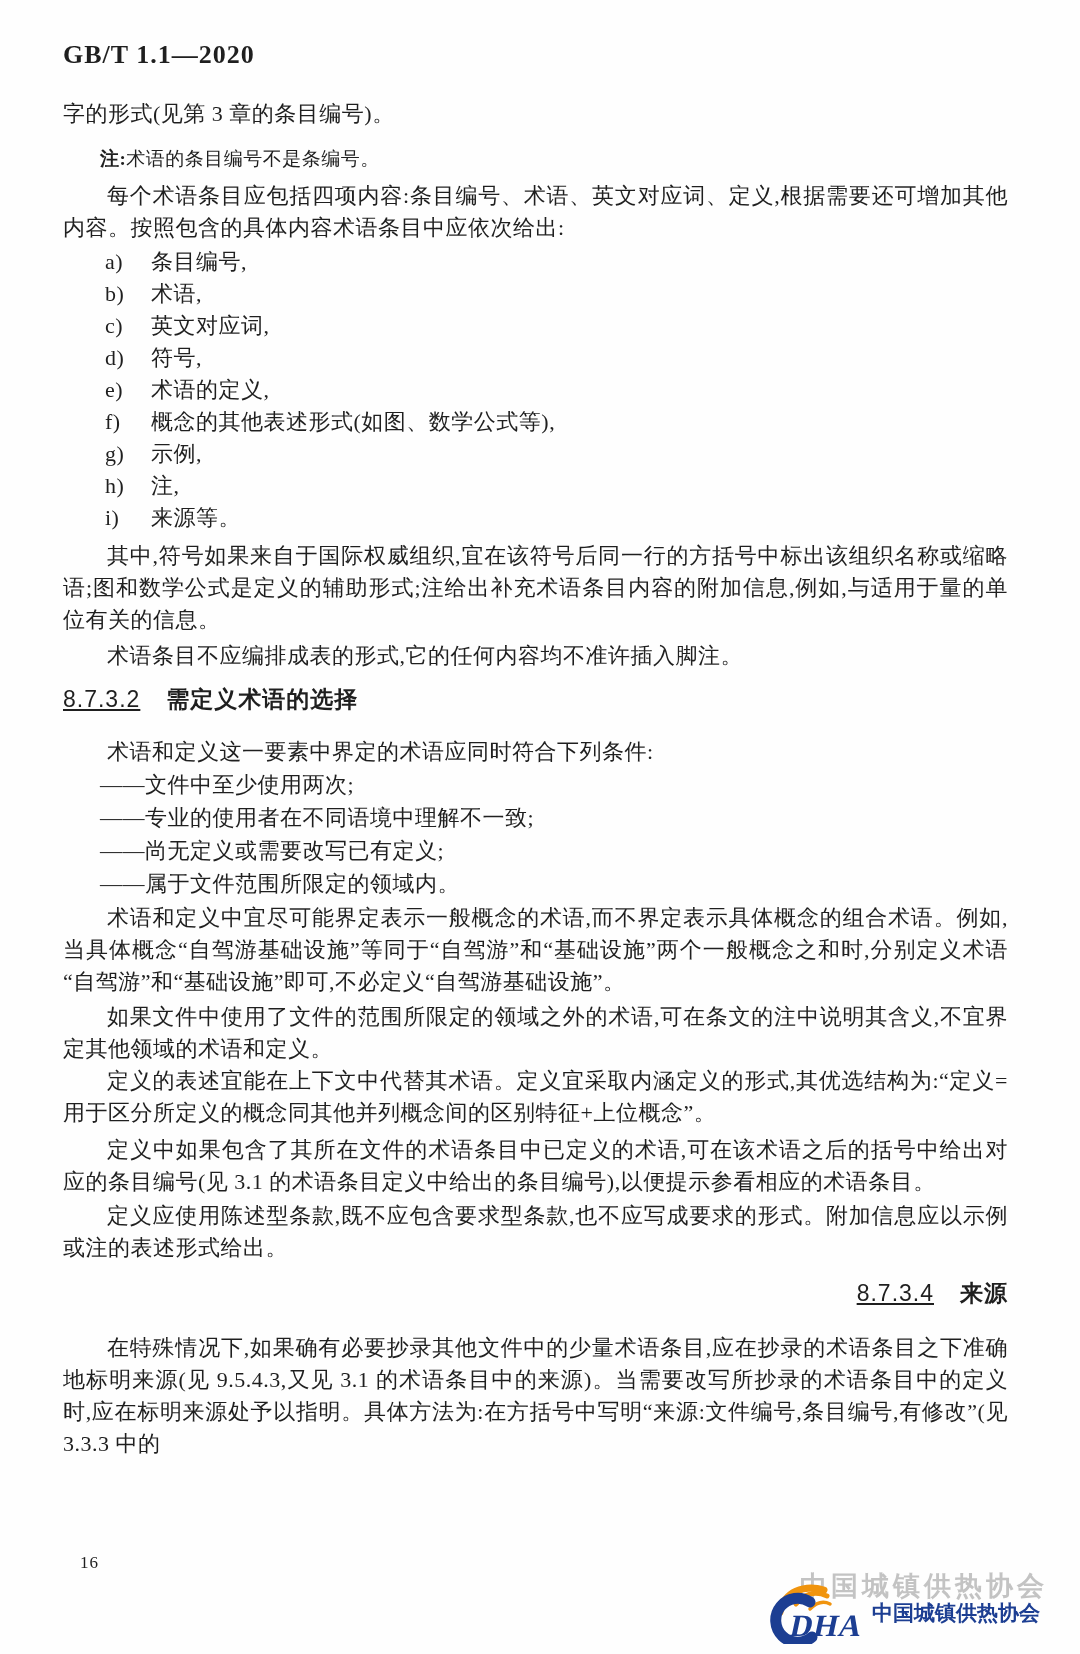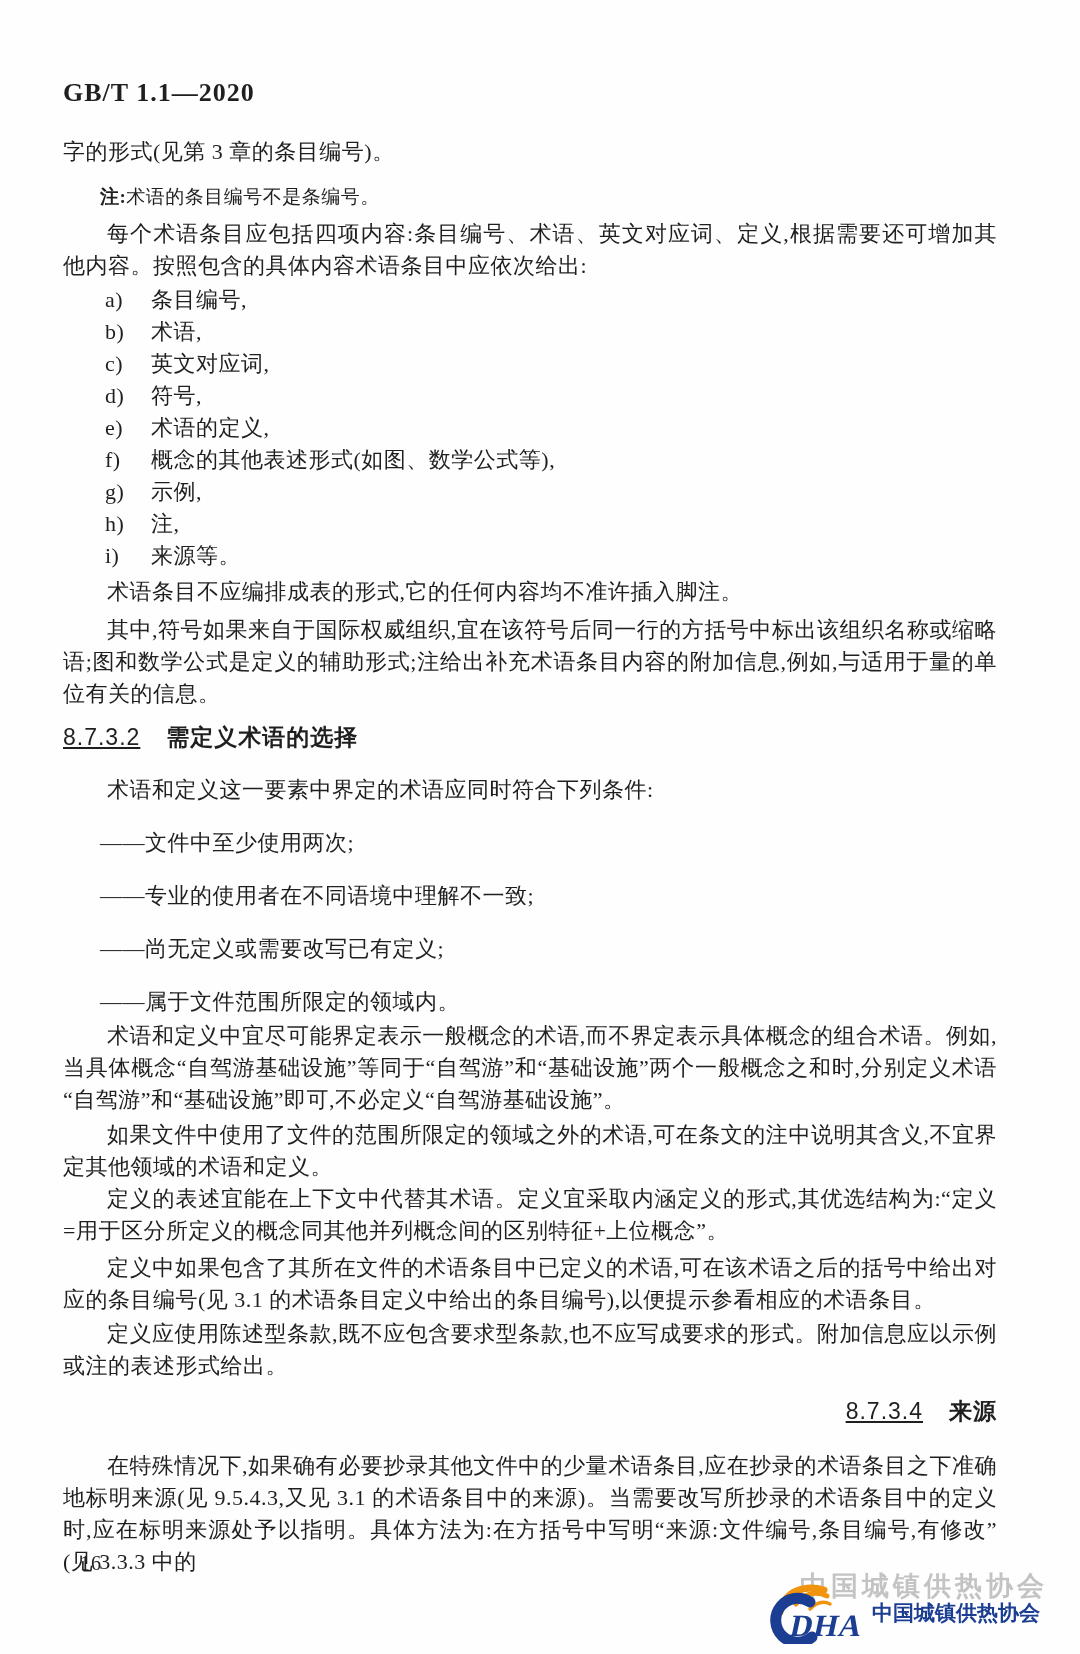--- a/index.html
+++ b/index.html
@@ -8,48 +8,48 @@
     width:1080px;height:1654px;
     margin:0 auto;
     background:#fefefe;
     overflow:hidden;
     font-family:"Liberation Serif", serif;
     color:#1f1f1f;
     font-size:22px;
     line-height:32px;
     letter-spacing:0.5px;
   }
-  .doc{position:absolute;top:0;left:0;right:15px;padding:78px 68px 0 63px;}
+  .doc{position:absolute;top:0;left:0;right:4px;padding:40px 68px 0 63px;}
   .gbt-header{
     font-weight:bold;
     font-size:26px;line-height:30px;
     letter-spacing:1px;
   }
   .p{margin:0;text-align:justify;text-indent:2em;}
   .p.no-indent{text-indent:0;}
   .note{
     font-size:19px;line-height:26px;
     margin-left:37px;
     text-align:justify;
   }
   .note .note-label{font-weight:bold;}
   .letter-list{padding-left:42px;}
   .letter-item{display:flex;line-height:32px;}
   .letter-item .lab{flex:none;width:46px;}
-  .dash-list .dash-item{line-height:33px;margin-top:20px;}
+  .dash-list .dash-item{line-height:33px;}
   .dash-list{padding-left:37px;}
   .sec-heading{
     font-size:23px;line-height:30px;
     font-family:"Liberation Sans", sans-serif;
   }
   .sec-heading .num{font-weight:400;margin-right:26px;letter-spacing:1px;text-decoration:underline;}
   .sec-heading .ttl{font-weight:700;letter-spacing:1px;}
   .page-number{
     position:absolute;left:80px;top:1549px;
-    font-size:20px;line-height:28px;letter-spacing:1px;
+    font-size:17px;line-height:28px;letter-spacing:1px;
   }
   
   .logo{
     position:absolute;right:22px;top:1572px;
     width:300px;height:72px;
   }
   .logo .ghost-name{
     position:absolute;left:42px;top:-2px;
     font-size:27px;font-weight:bold;
     letter-spacing:4px;
@@ -119,22 +119,22 @@
       <div class="letter-item">
           <span class="lab">h)</span>
           <span>注,</span>
         </div>
       <div class="letter-item">
           <span class="lab">i)</span>
           <span>来源等。</span>
         </div>
     </div>
 
+    <p class="p" style="margin-top:6px;">其中,符号如果来自于国际权威组织,宜在该符号后同一行的方括号中标出该组织名称或缩略语;图和数学公式是定义的辅助形式;注给出补充术语条目内容的附加信息,例如,与适用于量的单位有关的信息。</p>
     <p class="p" style="margin-top:4px;">术语条目不应编排成表的形式,它的任何内容均不准许插入脚注。</p>
-    <p class="p" style="margin-top:6px;">其中,符号如果来自于国际权威组织,宜在该符号后同一行的方括号中标出该组织名称或缩略语;图和数学公式是定义的辅助形式;注给出补充术语条目内容的附加信息,例如,与适用于量的单位有关的信息。</p>
 
     <div class="sec-heading" style="margin-top:12px;margin-bottom:22px;">
       <span class="num">8.7.3.2</span><span class="ttl">需定义术语的选择</span>
     </div>
 
     <p class="p">术语和定义这一要素中界定的术语应同时符合下列条件:</p>
 
     <div class="dash-list">
       <div class="dash-item">——文件中至少使用两次;</div>
       <div class="dash-item">——专业的使用者在不同语境中理解不一致;</div>

